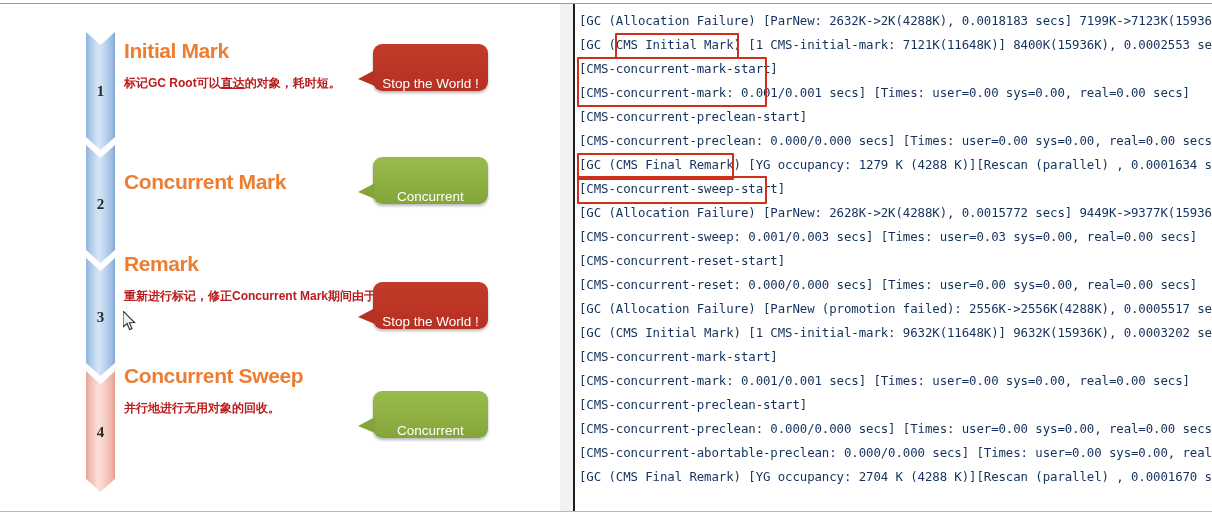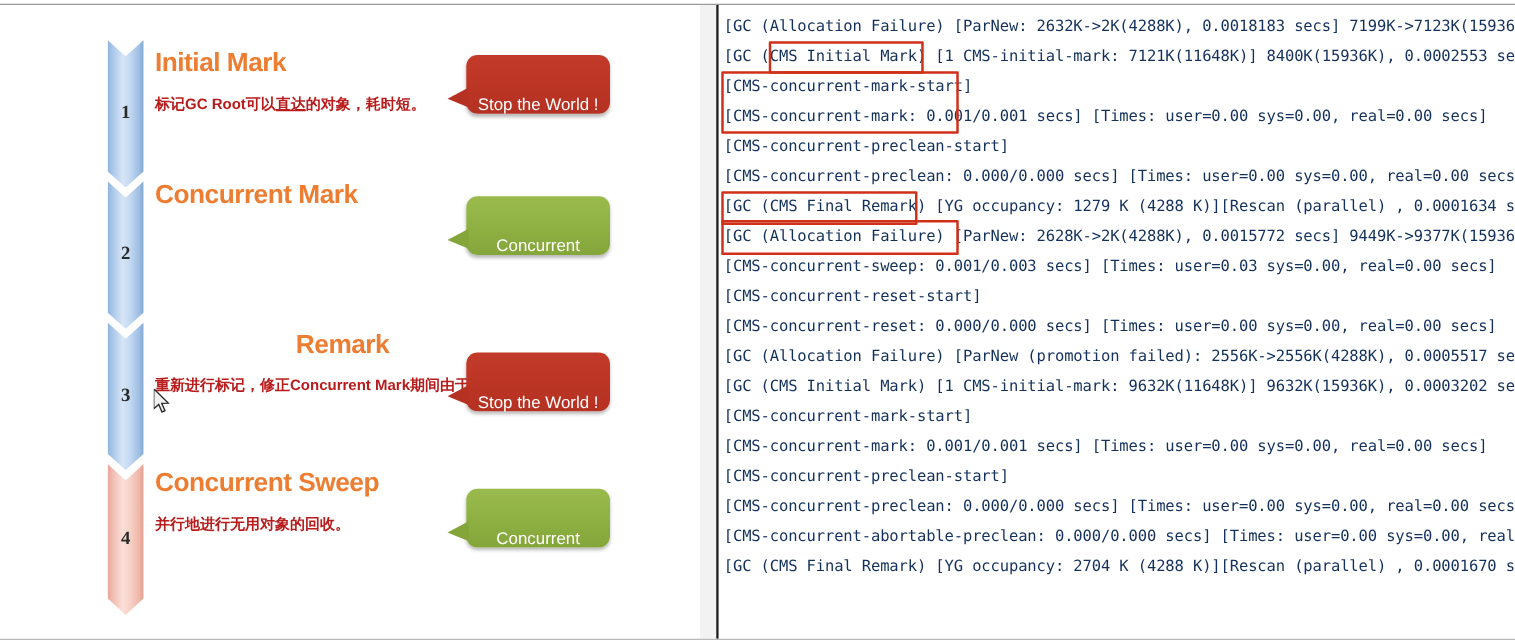--- a/index.html
+++ b/index.html
@@ -215,38 +215,38 @@
 
     <div class="step" style="top:36px;">
       <div class="step-title">Initial Mark</div>
       <div class="step-desc"><span>标记GC Root可以</span><b>直达</b><span>的对象，耗时短。</span></div>
     </div>
     <div class="callout red" style="left:373px; top:40px; width:115px;">
       <span class="tail"></span>
       <span>Stop the World !</span>
     </div>
 
-    <div class="step" style="top:141px;">
+    <div class="step" style="top:167px;">
       <div class="step-title">Concurrent Mark</div>
     </div>
     <div class="callout green" style="left:373px; top:153px; width:115px;">
       <span class="tail"></span>
       <span>Concurrent</span>
     </div>
 
-    <div class="step" style="top:261px;text-align:center;">
+    <div class="step" style="top:249px;">
       <div class="step-title">Remark</div>
       <div class="step-desc"><span>重新进行标记，修正Concurrent Mark期间由于用户程序</span></div>
     </div>
     <div class="callout red" style="left:373px; top:278px; width:115px;">
       <span class="tail"></span>
       <span>Stop the World !</span>
     </div>
 
-    <div class="step" style="top:372px;">
+    <div class="step" style="top:361px;">
       <div class="step-title">Concurrent Sweep</div>
       <div class="step-desc"><span>并行地进行无用对象的回收。</span></div>
     </div>
     <div class="callout green" style="left:373px; top:387px; width:115px;">
       <span class="tail"></span>
       <span>Concurrent</span>
     </div>
 
     <svg class="cursor" viewBox="0 0 14 20">
       <polygon points="0,0 0,16 4,12.5 6.6,18.6 9,17.6 6.4,11.7 11.6,11.5" fill="#f2f2f2" stroke="#2b2b2b" stroke-width="1.1"></polygon>
@@ -258,20 +258,21 @@
 
   <div class="log-panel">
     <div class="log-inner" id="log-inner">
         <div class="log-line">[GC (Allocation Failure) [ParNew: 2632K-&gt;2K(4288K), 0.0018183 secs] 7199K-&gt;7123K(15936K), 0</div>
         <div class="log-line">[GC (CMS Initial Mark) [1 CMS-initial-mark: 7121K(11648K)] 8400K(15936K), 0.0002553 secs] [</div>
         <div class="log-line">[CMS-concurrent-mark-start]</div>
         <div class="log-line">[CMS-concurrent-mark: 0.001/0.001 secs] [Times: user=0.00 sys=0.00, real=0.00 secs]</div>
         <div class="log-line">[CMS-concurrent-preclean-start]</div>
         <div class="log-line">[CMS-concurrent-preclean: 0.000/0.000 secs] [Times: user=0.00 sys=0.00, real=0.00 secs]</div>
         <div class="log-line">[GC (CMS Final Remark) [YG occupancy: 1279 K (4288 K)][Rescan (parallel) , 0.0001634 secs][</div>
+        <div class="log-line">[CMS-concurrent-sweep-start]</div>
         <div class="log-line">[GC (Allocation Failure) [ParNew: 2628K-&gt;2K(4288K), 0.0015772 secs] 9449K-&gt;9377K(15936K), 0</div>
         <div class="log-line">[CMS-concurrent-sweep: 0.001/0.003 secs] [Times: user=0.03 sys=0.00, real=0.00 secs]</div>
         <div class="log-line">[CMS-concurrent-reset-start]</div>
         <div class="log-line">[CMS-concurrent-reset: 0.000/0.000 secs] [Times: user=0.00 sys=0.00, real=0.00 secs]</div>
         <div class="log-line">[GC (Allocation Failure) [ParNew (promotion failed): 2556K-&gt;2556K(4288K), 0.0005517 secs][C</div>
         <div class="log-line">[GC (CMS Initial Mark) [1 CMS-initial-mark: 9632K(11648K)] 9632K(15936K), 0.0003202 secs] [</div>
         <div class="log-line">[CMS-concurrent-mark-start]</div>
         <div class="log-line">[CMS-concurrent-mark: 0.001/0.001 secs] [Times: user=0.00 sys=0.00, real=0.00 secs]</div>
         <div class="log-line">[CMS-concurrent-preclean-start]</div>
         <div class="log-line">[CMS-concurrent-preclean: 0.000/0.000 secs] [Times: user=0.00 sys=0.00, real=0.00 secs]</div>

